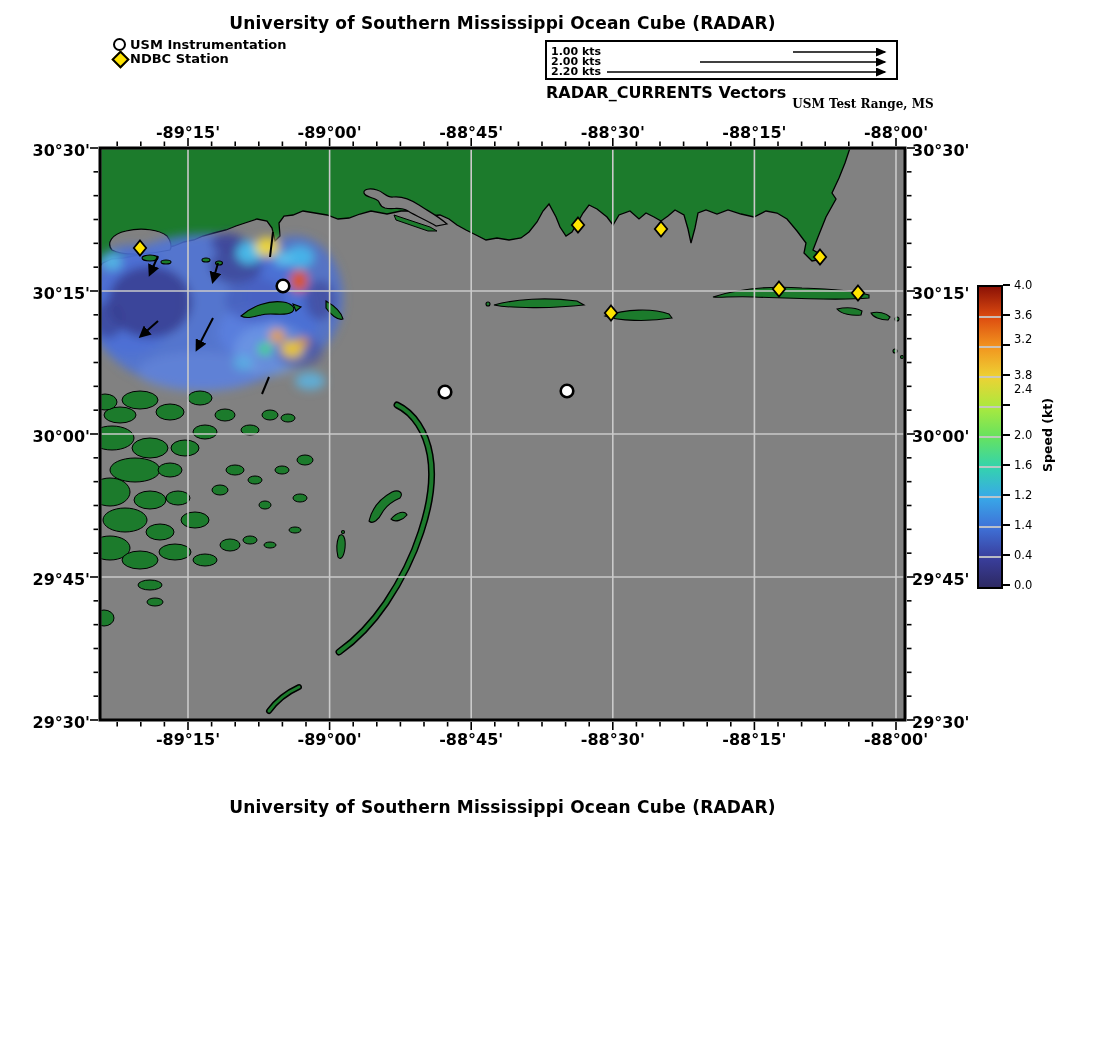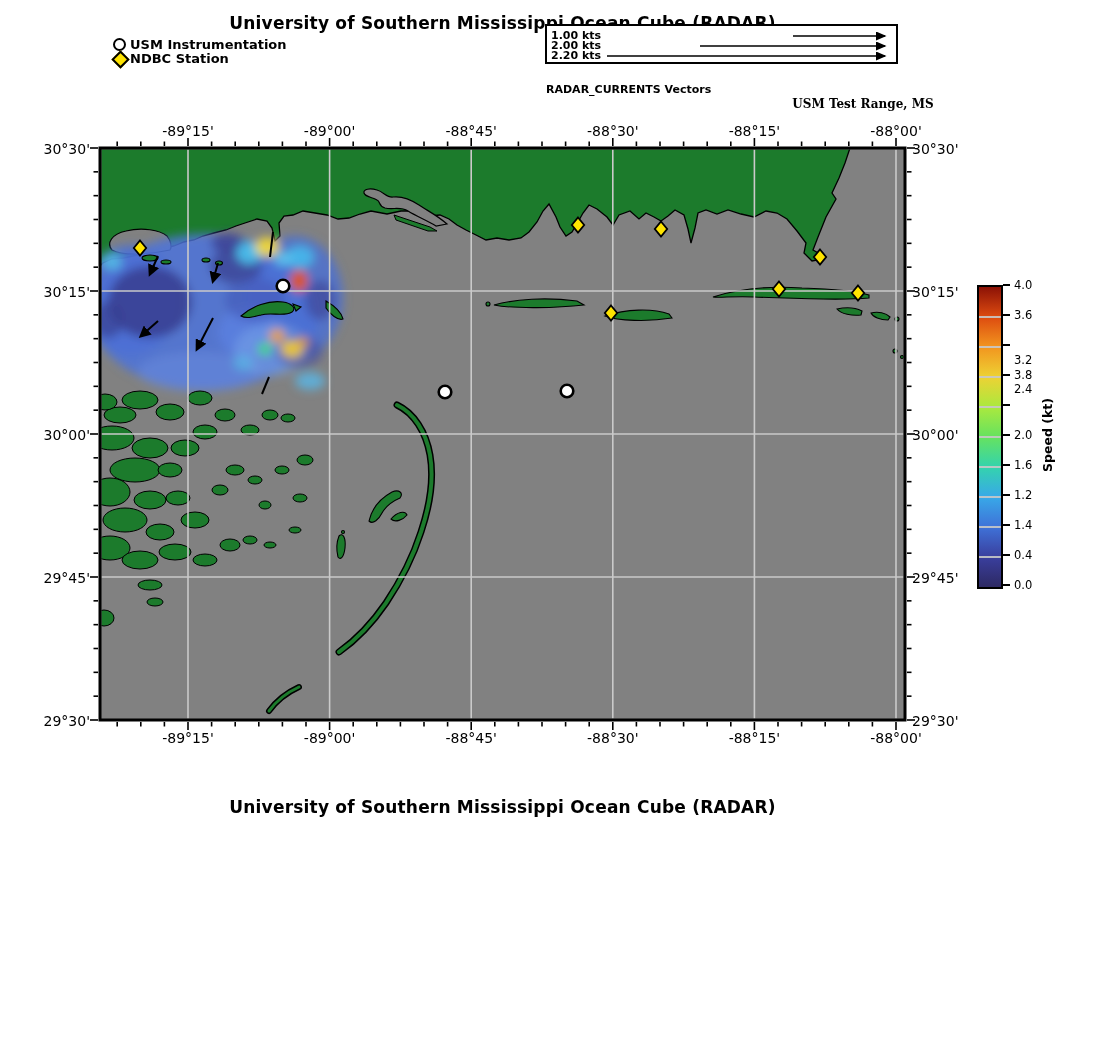--- a/index.html
+++ b/index.html
@@ -5,28 +5,28 @@
   html,body{margin:0;padding:0;background:#fff;}
   #page{position:relative;width:1100px;height:1050px;background:#ffffff;overflow:hidden;
         font-family:"DejaVu Sans","Liberation Sans",sans-serif;color:#000;}
   .abs{position:absolute;}
   .title{width:1005px;text-align:center;font-size:17px;font-weight:bold;letter-spacing:.2px;}
   .legend-row{position:absolute;left:130px;font-size:13px;font-weight:bold;line-height:15px;}
   .legend-circle{position:absolute;left:113px;top:38px;width:9px;height:9px;border:2.6px solid #000;
                  border-radius:50%;background:#fff;}
   .legend-diamond{position:absolute;left:114px;top:53px;width:9px;height:9px;border:2px solid #000;
                   background:#ffe400;transform:rotate(45deg);}
-  #scalebox{position:absolute;left:545px;top:24px;width:349px;height:36px;border:2px solid #000;background:#fff;}
+  #scalebox{position:absolute;left:545px;top:40px;width:349px;height:36px;border:2px solid #000;background:#fff;}
   .sb-label{position:absolute;left:4px;font-size:11px;font-weight:bold;line-height:10px;}
-  #sb-caption{position:absolute;left:546px;top:83px;font-size:11px;font-weight:bold;}
+  #sb-caption{position:absolute;left:546px;top:83px;font-size:16px;font-weight:bold;}
   #obs-title{position:absolute;left:150px;top:99px;width:705px;text-align:center;
              font-family:"DejaVu Serif","Liberation Serif",serif;font-size:16px;font-weight:bold;}
   #range-label{position:absolute;left:763px;top:97px;width:200px;text-align:center;
              font-family:"DejaVu Serif","Liberation Serif",serif;font-size:12px;font-weight:bold;}
-  .axlbl{position:absolute;font-size:14px;white-space:nowrap;}
+  .axlbl{position:absolute;font-size:16px;white-space:nowrap;font-weight:bold;}
   .axlbl.top,.axlbl.bot{width:70px;margin-left:-35px;text-align:center;}
   .axlbl.left{width:62px;text-align:right;}
   .axlbl.right{width:70px;text-align:left;}
   #colorbar{position:absolute;left:977px;top:285px;width:22px;height:300px;border:2px solid #000;}
   .cb-line{position:absolute;left:0;width:22px;height:2px;background:#c8c8c8;opacity:.9;}
   .cb-tick{position:absolute;left:1003px;width:7px;height:2px;background:#000;}
   .cb-lbl{position:absolute;left:1014px;font-size:11.5px;}
   #cb-title{position:absolute;left:988px;top:427px;width:120px;height:16px;text-align:center;
             font-size:12.5px;font-weight:bold;transform:rotate(-90deg);}
   #bottom-title{top:797px;}
@@ -399,21 +399,21 @@
       <div class="cb-line" style="top:209px;"></div>
       <div class="cb-line" style="top:239px;"></div>
       <div class="cb-line" style="top:269px;"></div>
     </div>
   <div id="cb-ticks">
       <div class="cb-tick" style="top:284px;"></div>
       <div class="cb-lbl" style="top:278px;">4.0</div>
       <div class="cb-tick" style="top:314px;"></div>
       <div class="cb-lbl" style="top:308px;">3.6</div>
       <div class="cb-tick" style="top:344px;"></div>
-      <div class="cb-lbl" style="top:353px;">3.2</div>
+      <div class="cb-lbl" style="top:332px;">3.2</div>
       <div class="cb-tick" style="top:374px;"></div>
       <div class="cb-lbl" style="top:368px;">3.8</div>
       <div class="cb-tick" style="top:404px;"></div>
       <div class="cb-lbl" style="top:382px;">2.4</div>
       <div class="cb-tick" style="top:434px;"></div>
       <div class="cb-lbl" style="top:428px;">2.0</div>
       <div class="cb-tick" style="top:464px;"></div>
       <div class="cb-lbl" style="top:458px;">1.6</div>
       <div class="cb-tick" style="top:494px;"></div>
       <div class="cb-lbl" style="top:488px;">1.2</div>

